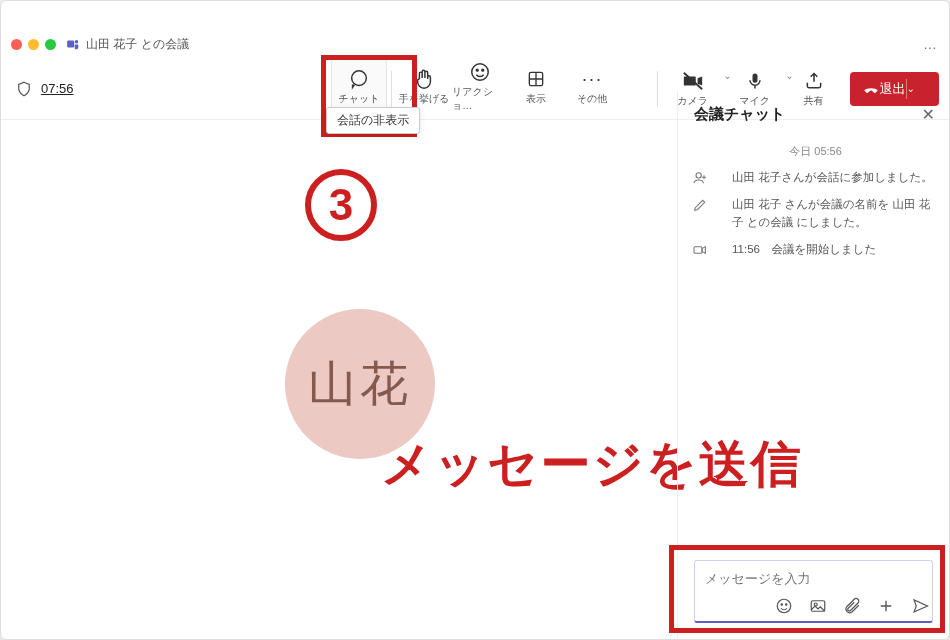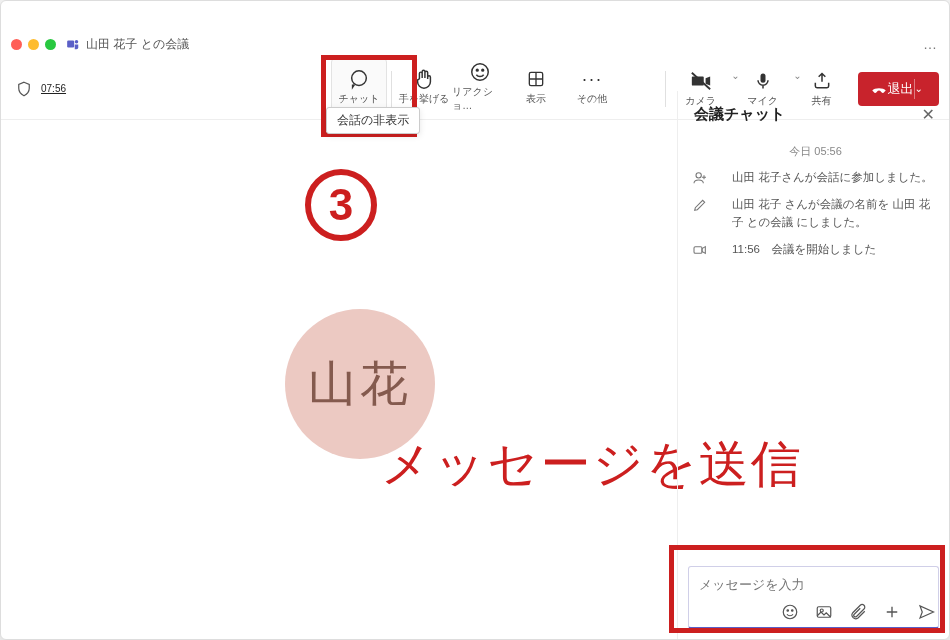--- a/index.html
+++ b/index.html
@@ -8,53 +8,53 @@
   
   .titlebar { height:28px; display:flex; align-items:center; padding:0 10px; font-size:12px; color:#555;margin-top:29px;}
   .tl { display:flex; gap:6px; margin-right:10px;}
   .dot { width:11px; height:11px; border-radius:50%; }
   .dot.r{background:#ff5f57;} .dot.y{background:#febc2e;} .dot.g{background:#28c840;}
   .teams-glyph{ width:14px; height:14px; margin-right:6px; display:inline-flex; align-items:center;}
   .title-ellipsis{ margin-left:auto; color:#777; letter-spacing:2px; font-size:14px;}
   
   .toolbar { height:62px; border-bottom:1px solid #eee; display:flex; align-items:center; padding:0 10px 0 14px; position:relative;}
   .shield { width:18px; height:18px; margin-right:8px; color:#555;}
-  .timer { font-size:10px; color:#222;text-decoration:underline;}
+  .timer { font-size:13px; color:#222;text-decoration:underline;}
   .tool-center { position:absolute; left:330px; top:0; height:62px; display:flex; align-items:flex-start; gap:0;}
   .tbtn { width:56px; height:58px; display:flex; flex-direction:column; align-items:center; justify-content:center; gap:2px; font-size:10px; color:#555; cursor:pointer; position:relative;}
   .tbtn .ic{ width:22px; height:22px; display:flex; align-items:center; justify-content:center; color:#333;}
   .tbtn.more .ic{font-size:18px; letter-spacing:1px; line-height:1;}
   .tbtn.sel{ background:#fafafa; border:1px solid #e3e3e3; border-radius:4px;}
   .vdiv{ width:1px; height:36px; background:#e0e0e0; align-self:center; margin:0 4px;}
   .tbtn .chev{ position:absolute; right:-8px; top:10px; font-size:10px; color:#888;}
   .tool-right{ margin-left:auto; display:flex; align-items:center; gap:0;}
   .tbtn.wide{ width:62px;}
-  .leave-btn{ background:#c8232c; color:#fff; height:34px; border-radius:4px; display:flex; align-items:center; padding:0 16px 0 12px; font-size:13px; margin-left:8px; cursor:pointer;}
+  .leave-btn{ background:#c8232c; color:#fff; height:34px; border-radius:4px; display:flex; align-items:center; padding:0 24px 0 12px; font-size:13px; margin-left:8px; cursor:pointer;}
   .leave-btn .sep{ width:1px; height:20px; background:rgba(255,255,255,.4);}
   .leave-btn .chv{ font-size:10px;}
   
   .hl-chat{ position:absolute; left:320px; top:54px; width:96px; height:82px; border:5px solid #cc1f1f; pointer-events:none;}
   
   .tooltip{ position:absolute; left:325px; top:106px; background:#fff; border:1px solid #ccc; border-radius:3px; padding:4px 10px; font-size:12px; color:#333; box-shadow:0 2px 6px rgba(0,0,0,.1);text-align:right;}
   
   .main{ position:absolute; left:0; top:90px; right:0; bottom:0;}
   .avatar{ position:absolute; left:284px; top:218px; width:150px; height:150px; border-radius:50%; background:#ecc9c2; display:flex; align-items:center; justify-content:center; font-size:48px; color:#845a4e; letter-spacing:4px; font-weight:300;}
   
   .anno3{ position:absolute; left:304px; top:78px; width:72px; height:72px; border:6px solid #cc1f1f; border-radius:50%; display:flex; align-items:center; justify-content:center; color:#cc1f1f; font-size:44px; font-weight:800;}
   
-  .bigred{ position:absolute; left:380px; top:340px; font-size:50px; font-weight:400; color:#cc1f1f; letter-spacing:2px;}
+  .bigred{ position:absolute; left:380px; top:340px; font-size:50px; font-weight:700; color:#cc1f1f; letter-spacing:2px;}
   
   .chatpanel{ position:absolute; right:0; top:0; width:272px; bottom:0; border-left:1px solid #eee; display:flex; flex-direction:column;}
   .cp-head{ display:flex; align-items:center; padding:14px 14px 10px 16px; font-size:15px; font-weight:700; color:#222;}
   .cp-head .x{ margin-left:auto; font-size:16px; color:#666; cursor:pointer; font-weight:400;}
   .cp-body{ flex:1; overflow:auto; padding:6px 10px 0 14px;}
   .ts{ text-align:center; font-size:11px; color:#888; margin:4px 0 10px;}
   .evt{ display:flex; gap:24px; font-size:11.5px; color:#555; margin-bottom:10px; line-height:1.5;}
   .evt .ei{ width:16px; height:16px; flex:0 0 16px; color:#777; margin-top:1px;}
-  .cp-compose{ border:1px solid #d0cfe8; border-bottom:2px solid #5b5fc7; border-radius:3px; margin:10px; padding:8px 3px 6px 10px;}
+  .cp-compose{ border:1px solid #d0cfe8; border-bottom:2px solid #5b5fc7; border-radius:3px; margin:16px; padding:8px 3px 6px 10px;}
   .cp-compose input{ width:100%; border:none; outline:none; font-size:13px; color:#444; background:transparent;}
   .cp-compose .row2{ display:flex; gap:16px; justify-content:flex-end; align-items:center; padding-top:10px; color:#555;}
   .cp-compose .row2 .ic{ width:18px; height:18px; cursor:pointer;}
   .hl-compose{ position:absolute; right:4px; bottom:6px; width:276px; height:88px; border:5px solid #cc1f1f; pointer-events:none;}
   svg{display:block;}
 </style>
 </head>
 <body>
 
 <div class="stage">

